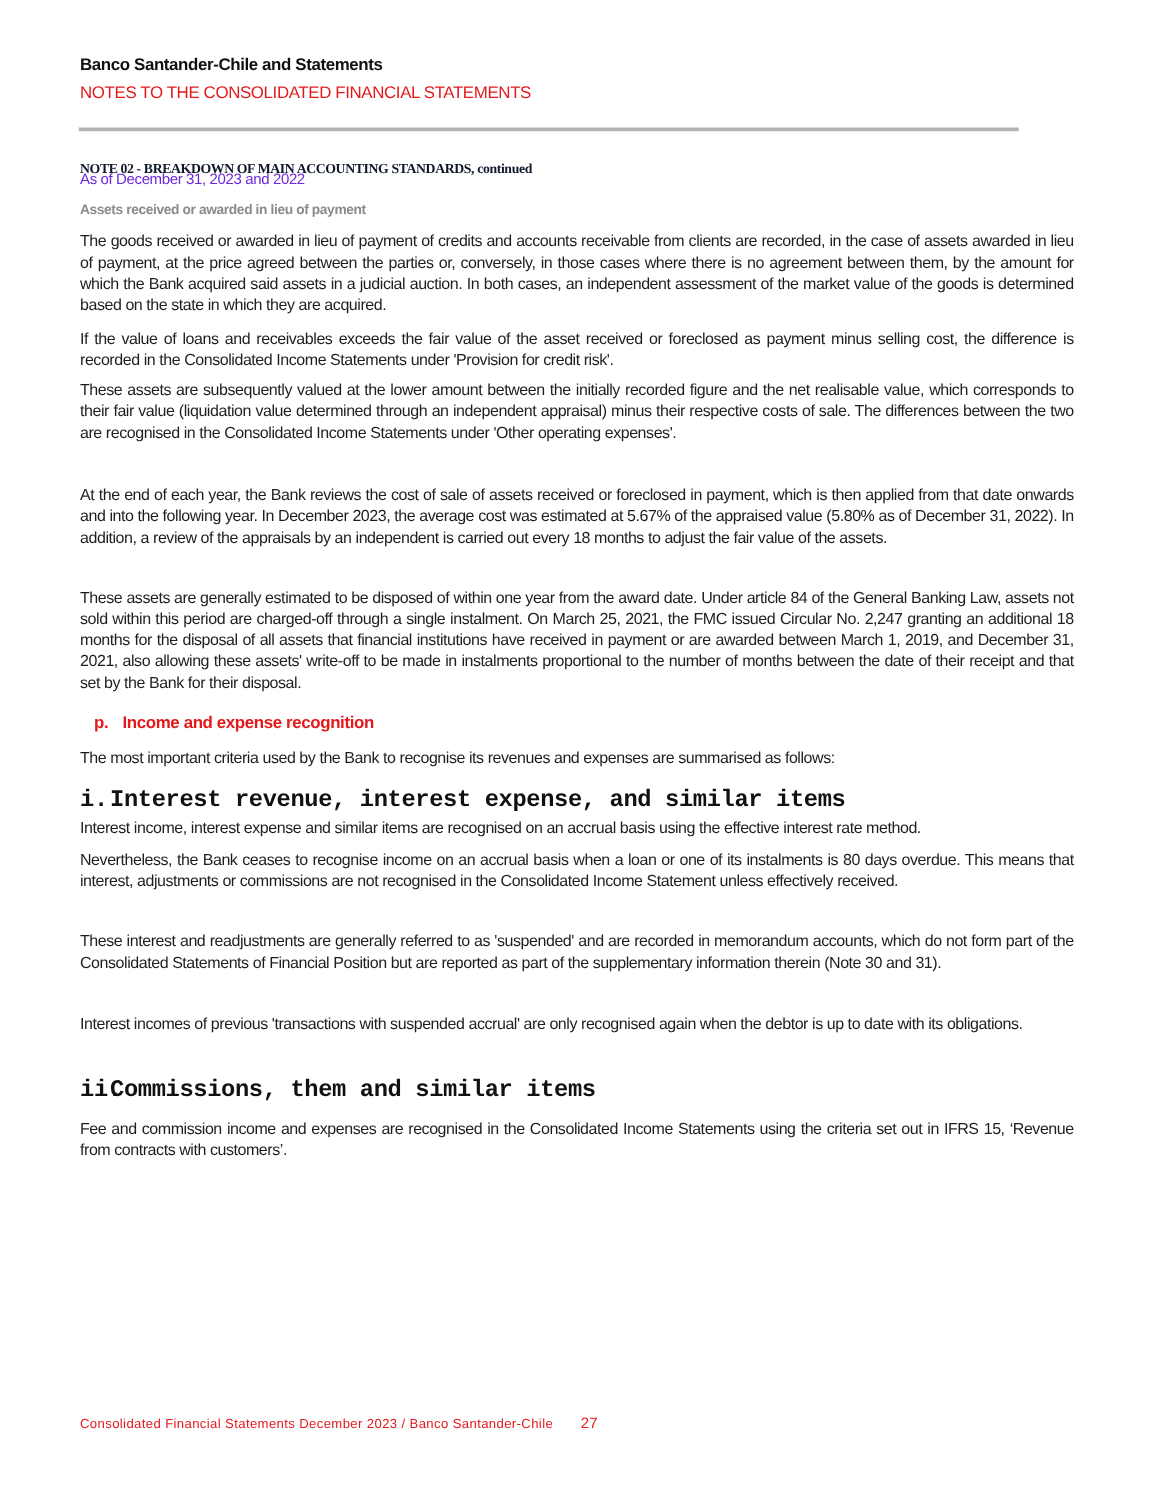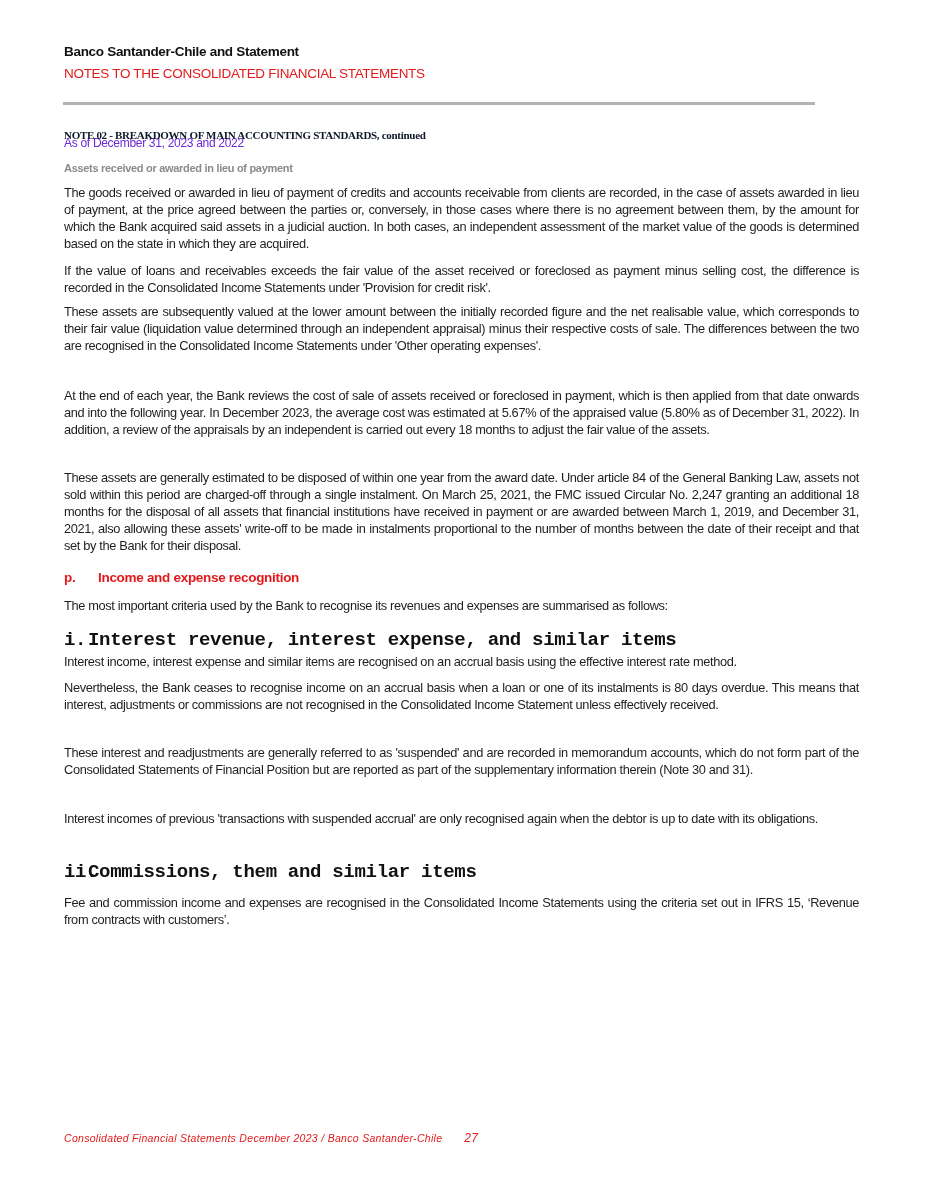--- a/index.html
+++ b/index.html
@@ -6,32 +6,32 @@
   body { width: 927px; height: 1200px; position: relative; overflow: hidden;
          font-family: "Liberation Sans", sans-serif; color: #1a1a1a; }
   .page { position: absolute; left: 64px; top: 0; width: 795px; }
   .hdr-company { position: absolute; top: 44px; left: 0; font-size: 13.5px; font-weight: bold; color: #111; letter-spacing: -0.3px; }
   .hdr-notes { position: absolute; top: 66px; left: 0; font-size: 13.5px; font-weight: normal; color: #e3191b; letter-spacing: -0.3px; }
   .hdr-date { position: absolute; top: 88px; left: 0; font-size: 12px; color: #6d28d9; letter-spacing: -0.3px; margin-top: 48px; }
   .hdr-rule { position: absolute; top: 102px; left: -1px; width: 752px; height: 3px; background: #b3b3b3; }
   .note-title { position: absolute; top: 129px; left: 0; font-size: 11px; font-weight: bold; color: #0f172a; letter-spacing: -0.3px; font-family: Liberation Serif, serif; }
   .sub-gray { position: absolute; top: 162px; left: 0; font-size: 11px; font-weight: bold; color: #8a8a8a; letter-spacing: -0.3px; }
   .para { position: absolute; left: 0; width: 795px; font-size: 12.8px; line-height: 17px; text-align: justify; color: #1e1e1e; letter-spacing: -0.35px; margin: 0; }
-  .sec-p { position: absolute; top: 570px; left: 0; font-size: 13.5px; font-weight: bold; color: #e3191b; letter-spacing: -0.3px; }
+  .sec-p { position: absolute; top: 570px; left: 0; font-size: 13.5px; font-weight: bold; color: #e3191b; letter-spacing: -0.3px; text-align: center; }
   .sec-p .lbl { display: inline-block; width: 34px; }
   .sec-i { position: absolute; left: 0; font-size: 19px; font-weight: bold; color: #111; letter-spacing: -0.3px; font-family: Liberation Mono, monospace; }
   .sec-i .lbl { display: inline-block; width: 24px; }
-  .footer { position: absolute; top: 1131px; left: 0; font-size: 10.5px; color: #e3191b; letter-spacing: 0.3px; font-style: italic; }
+  .footer { position: absolute; top: 1131px; left: 0; font-size: 10.5px; color: #e3191b; letter-spacing: 0.3px; }
   .footer .pg { margin-left: 22px; font-size: 12px; }
 </style>
 </head>
 <body>
 
 <div class="page">
-  <div class="hdr-company">Banco Santander-Chile and Statement</div>
+  <div class="hdr-company">Banco Santander-Chile and Statements</div>
   <div class="hdr-notes">NOTES TO THE CONSOLIDATED FINANCIAL STATEMENTS</div>
   <div class="hdr-date">As of December 31, 2023 and 2022</div>
   <div class="hdr-rule"></div>
 
   <div class="note-title">NOTE 02 - BREAKDOWN OF MAIN ACCOUNTING STANDARDS, continued</div>
   <div class="sub-gray">Assets received or awarded in lieu of payment</div>
 
   <p class="para" style="top:184px">The goods received or awarded in lieu of payment of credits and accounts receivable from clients are recorded, in the case of assets awarded in lieu of payment, at the price agreed between the parties or, conversely, in those cases where there is no agreement between them, by the amount for which the Bank acquired said assets in a judicial auction. In both cases, an independent assessment of the market value of the goods is determined based on the state in which they are acquired.</p>
   <p class="para" style="top:262px">If the value of loans and receivables exceeds the fair value of the asset received or foreclosed as payment minus selling cost, the difference is recorded in the Consolidated Income Statements under 'Provision for credit risk'.</p>
   <p class="para" style="top:303px">These assets are subsequently valued at the lower amount between the initially recorded figure and the net realisable value, which corresponds to their fair value (liquidation value determined through an independent appraisal) minus their respective costs of sale. The differences between the two are recognised in the Consolidated Income Statements under 'Other operating expenses'.</p>

